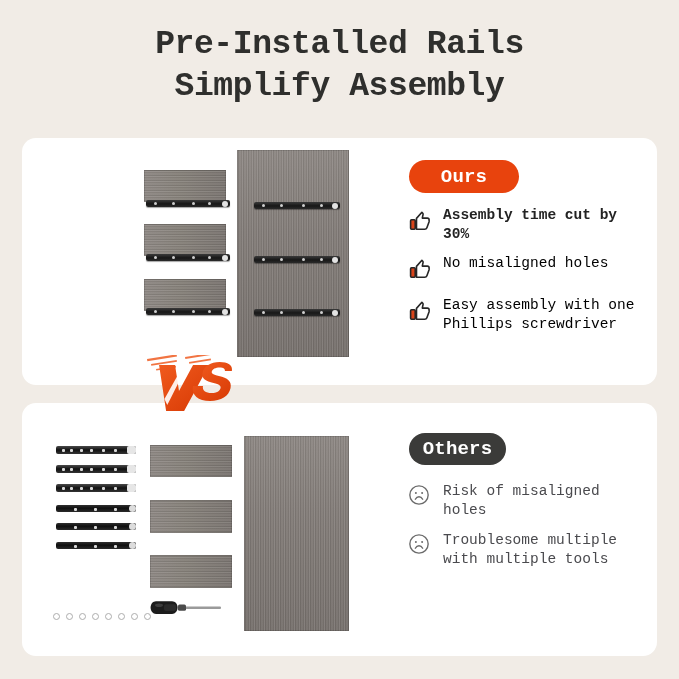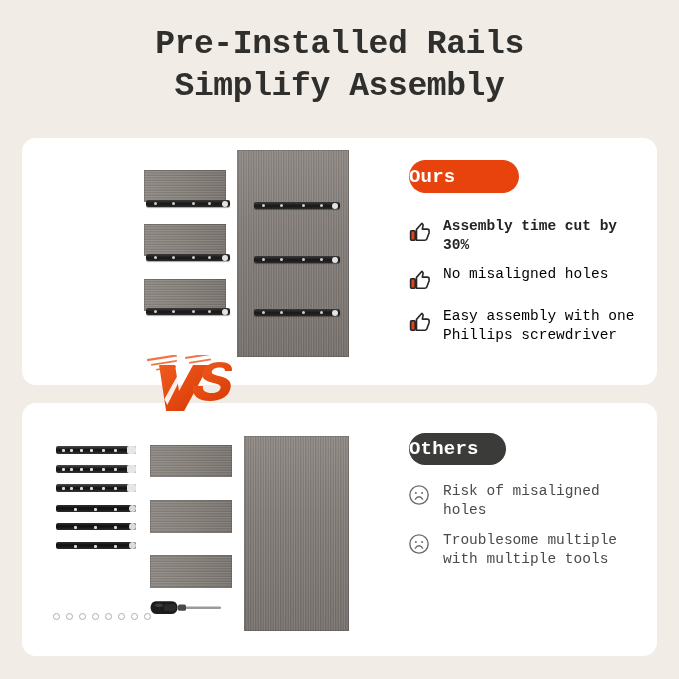--- a/index.html
+++ b/index.html
@@ -34,29 +34,29 @@
   #card-ours{top:138px;height:247px;}
   #card-others{top:403px;height:253px;}
 
   
   .badge{
     position:absolute;
     border-radius:999px;
     color:#fff;
     font-weight:bold;
     font-size:19px;
-    display:flex;align-items:center;justify-content:flex-start;
+    display:flex;align-items:center;justify-content:center;
     letter-spacing:0.2px;
   }
   #badge-ours{left:409px;top:160px;width:110px;height:33px;background:#e8430d;}
   #badge-others{left:409px;top:433px;width:97px;height:32px;background:#3b3b39;}
 
   
   .features{position:absolute;}
-  #features-ours{left:408px;top:217px;width:240px;}
+  #features-ours{left:408px;top:206px;width:240px;}
   #features-others{left:408px;top:482px;width:240px;}
   .feat{display:flex;align-items:flex-start;margin-bottom:11px;}
   .feat .ico{width:26px;flex:0 0 26px;margin-right:9px;padding-top:2px;}
   .feat .txt{
     color:#000000;font-size:14.5px;line-height:18.5px;
   }
   .feat.strong .txt{color:#232323;font-weight:bold;}
   #features-others .feat{margin-bottom:12px;}
   #features-others .txt{color:#4a4a4e;}
 

